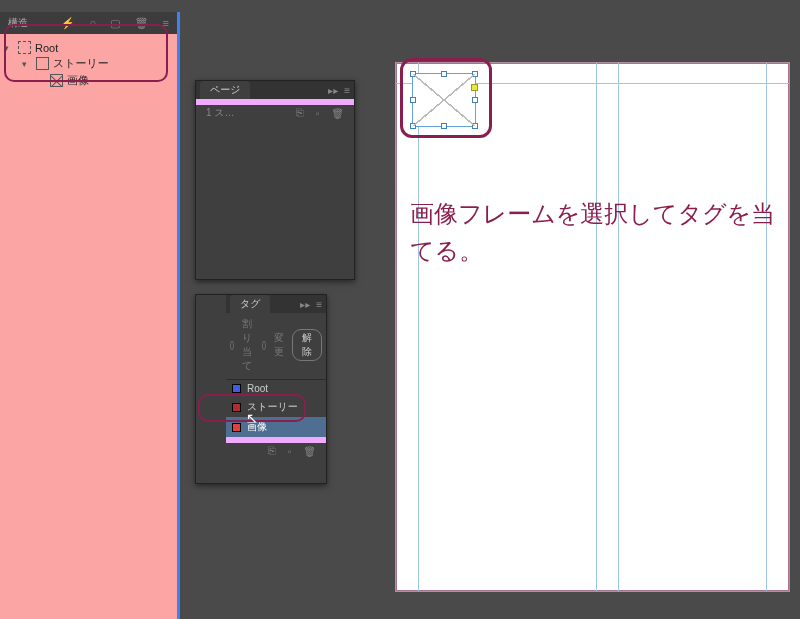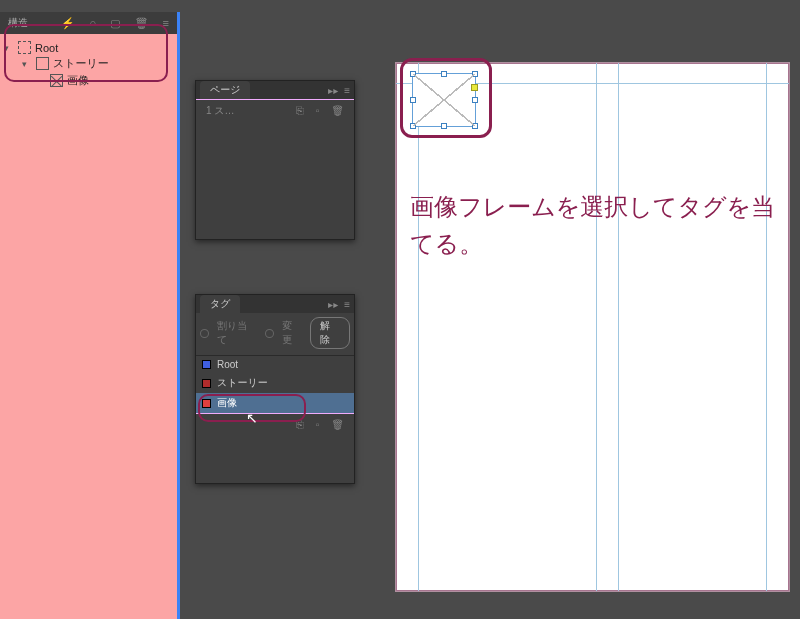--- a/index.html
+++ b/index.html
@@ -97,28 +97,28 @@
   .panel-tabbar .right { margin-left: auto; display:flex; gap:6px;}
   .panel-tab {
     background: #3f3f3f;
     border-top-left-radius: 4px;
     border-top-right-radius: 4px;
     padding: 2px 10px;
     color: #ccc;
   }
   .panel-body { padding: 4px 6px; }
   .panel-footer {
-    border-top: 1px solid #f0abfc;
+    border-top: 6px solid #f0abfc;
     height: 22px;
     display:flex; align-items:center; justify-content:flex-end; gap:12px;
     padding: 0 10px;
     color:#888;
   }
 
-  .pages-panel { left: 195px; top: 80px; width: 160px; height: 160px; }
+  .pages-panel { left: 195px; top: 80px; width: 160px; height: 200px; }
   .pages-list-row {
     display:flex; align-items:center; gap:8px; padding:3px 0;
   }
   .page-thumb {
     width: 14px; height: 18px; background:#fff; border:1px solid #888;
   }
   .page-thumb.half { width: 7px; }
   .spread-thumbs { display:flex; gap:1px; }
   .pages-area {
     margin-top:8px;
@@ -134,21 +134,21 @@
   }
   .pages-area .pg.sel { background:#9ec7ee; border-color:#3b6ea5; }
   .pages-area .pg .lbl {
     position:absolute; bottom:-13px; left:0; right:0; text-align:center;
     color:#ccc; font-size:9px;
   }
   .pages-area .pg .a {
     position:absolute; top:1px; left:1px; font-size:7px; color:#000; background:#fff; padding:0 1px;
   }
 
-  .tags-panel { left: 195px; top: 294px; width: 160px; height: 190px; }
+  .tags-panel { left: 195px; top: 294px; width: 132px; height: 190px; padding-left: 30px; }
   .tags-controls {
     display:flex; align-items:center; gap:8px; padding:4px 4px 6px;
     border-bottom: 1px solid #2a2a2a;
     color:#777;
   }
   .tags-controls .radio { width:9px; height:9px; border:1px solid #666; border-radius:50%; }
   .tags-controls .btn {
     margin-left:auto; border:1px solid #777; border-radius:9px;
     padding:1px 9px; color:#ccc;
   }
@@ -227,21 +227,21 @@
 
   .overlay-text {
     position:absolute;
     left: 410px; top: 188px;
     width: 380px;
     color:#8a1f4f;
     font-size: 24px;
     line-height: 1.55;
     font-weight: 500;
   }
-  .overlay-text p { margin-bottom: 22px; }
+  .overlay-text p { margin-bottom: 22px; margin-top: 7px; }
 </style>
 </head>
 <body>
 
 <div class="structure-panel">
   <div class="structure-header">
     <span class="title">構造</span>
     <span class="ico">⚡</span>
     <span class="ico">○</span>
     <span class="ico">▢</span>

